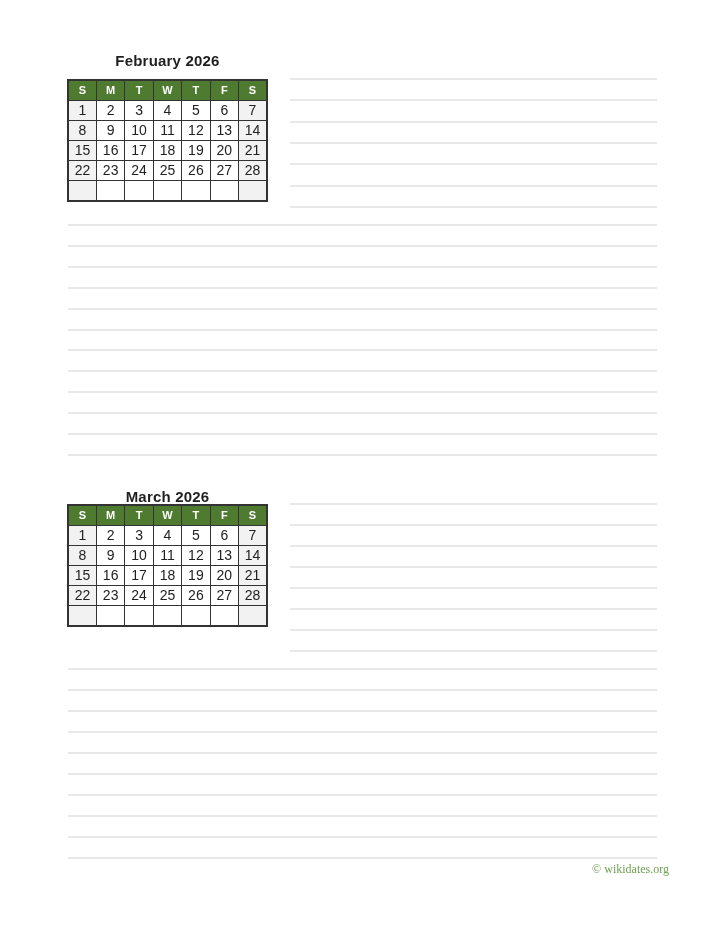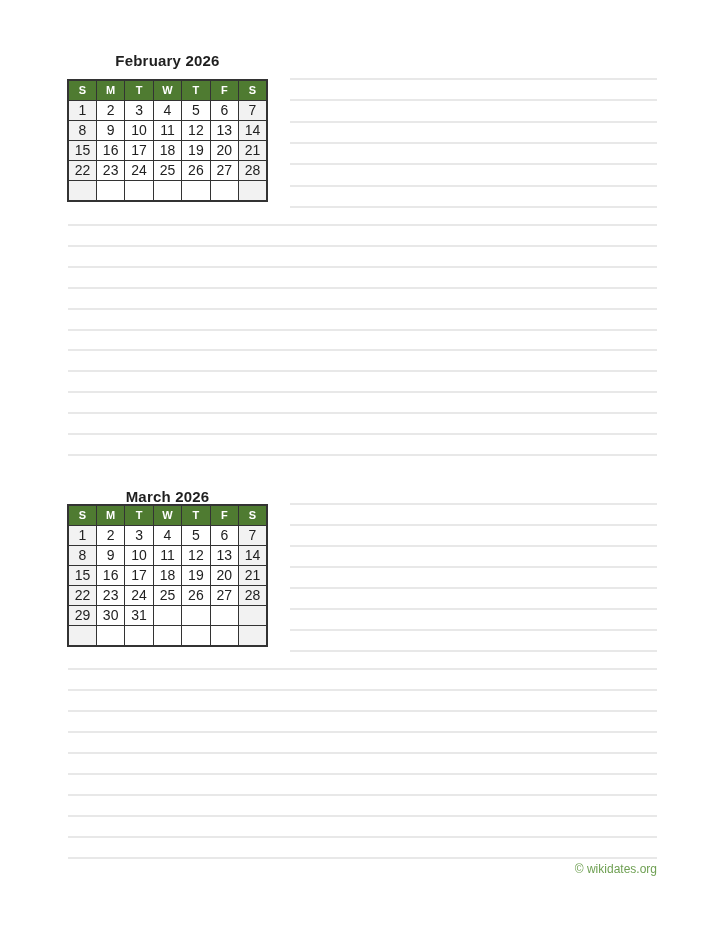--- a/index.html
+++ b/index.html
@@ -54,23 +54,24 @@
     position:absolute;display:flex;flex-direction:column;
     justify-content:space-between;
   }
   .lines .note-line{height:2px;background:var(--line);width:100%;}
   .side-feb{left:290px;width:367px;top:78px;height:130px;}
   .side-mar{left:290px;width:367px;top:503px;height:149px;}
   .full-feb{left:68px;width:589px;top:224px;height:232px;}
   .full-mar{left:68px;width:589px;top:668px;height:191px;}
 
   .footer{
-    position:absolute;left:68px;width:589px;top:861px;height:16px;
+    position:absolute;left:80px;width:589px;top:861px;height:16px;
     text-align:right;font-size:12px;line-height:16px;
     color:var(--credit);
+    font-family:Liberation Serif, serif;
   }
 </style>
 </head>
 <body>
 
 <div class="page">
 
   <div class="month-title title-feb">February 2026</div>
 
   <table class="cal cal-feb">
@@ -204,29 +205,20 @@
         <tr>
           <td class="weekend">22</td>
           <td>23</td>
           <td>24</td>
           <td>25</td>
           <td>26</td>
           <td>27</td>
           <td class="weekend">28</td>
         </tr>
         <tr>
-          <td class="weekend">29</td>
-          <td>30</td>
-          <td>31</td>
-          <td></td>
-          <td></td>
-          <td></td>
-          <td class="weekend"></td>
-        </tr>
-        <tr>
           <td class="weekend"></td>
           <td></td>
           <td></td>
           <td></td>
           <td></td>
           <td></td>
           <td class="weekend"></td>
         </tr>
       </tbody>
     </table>

